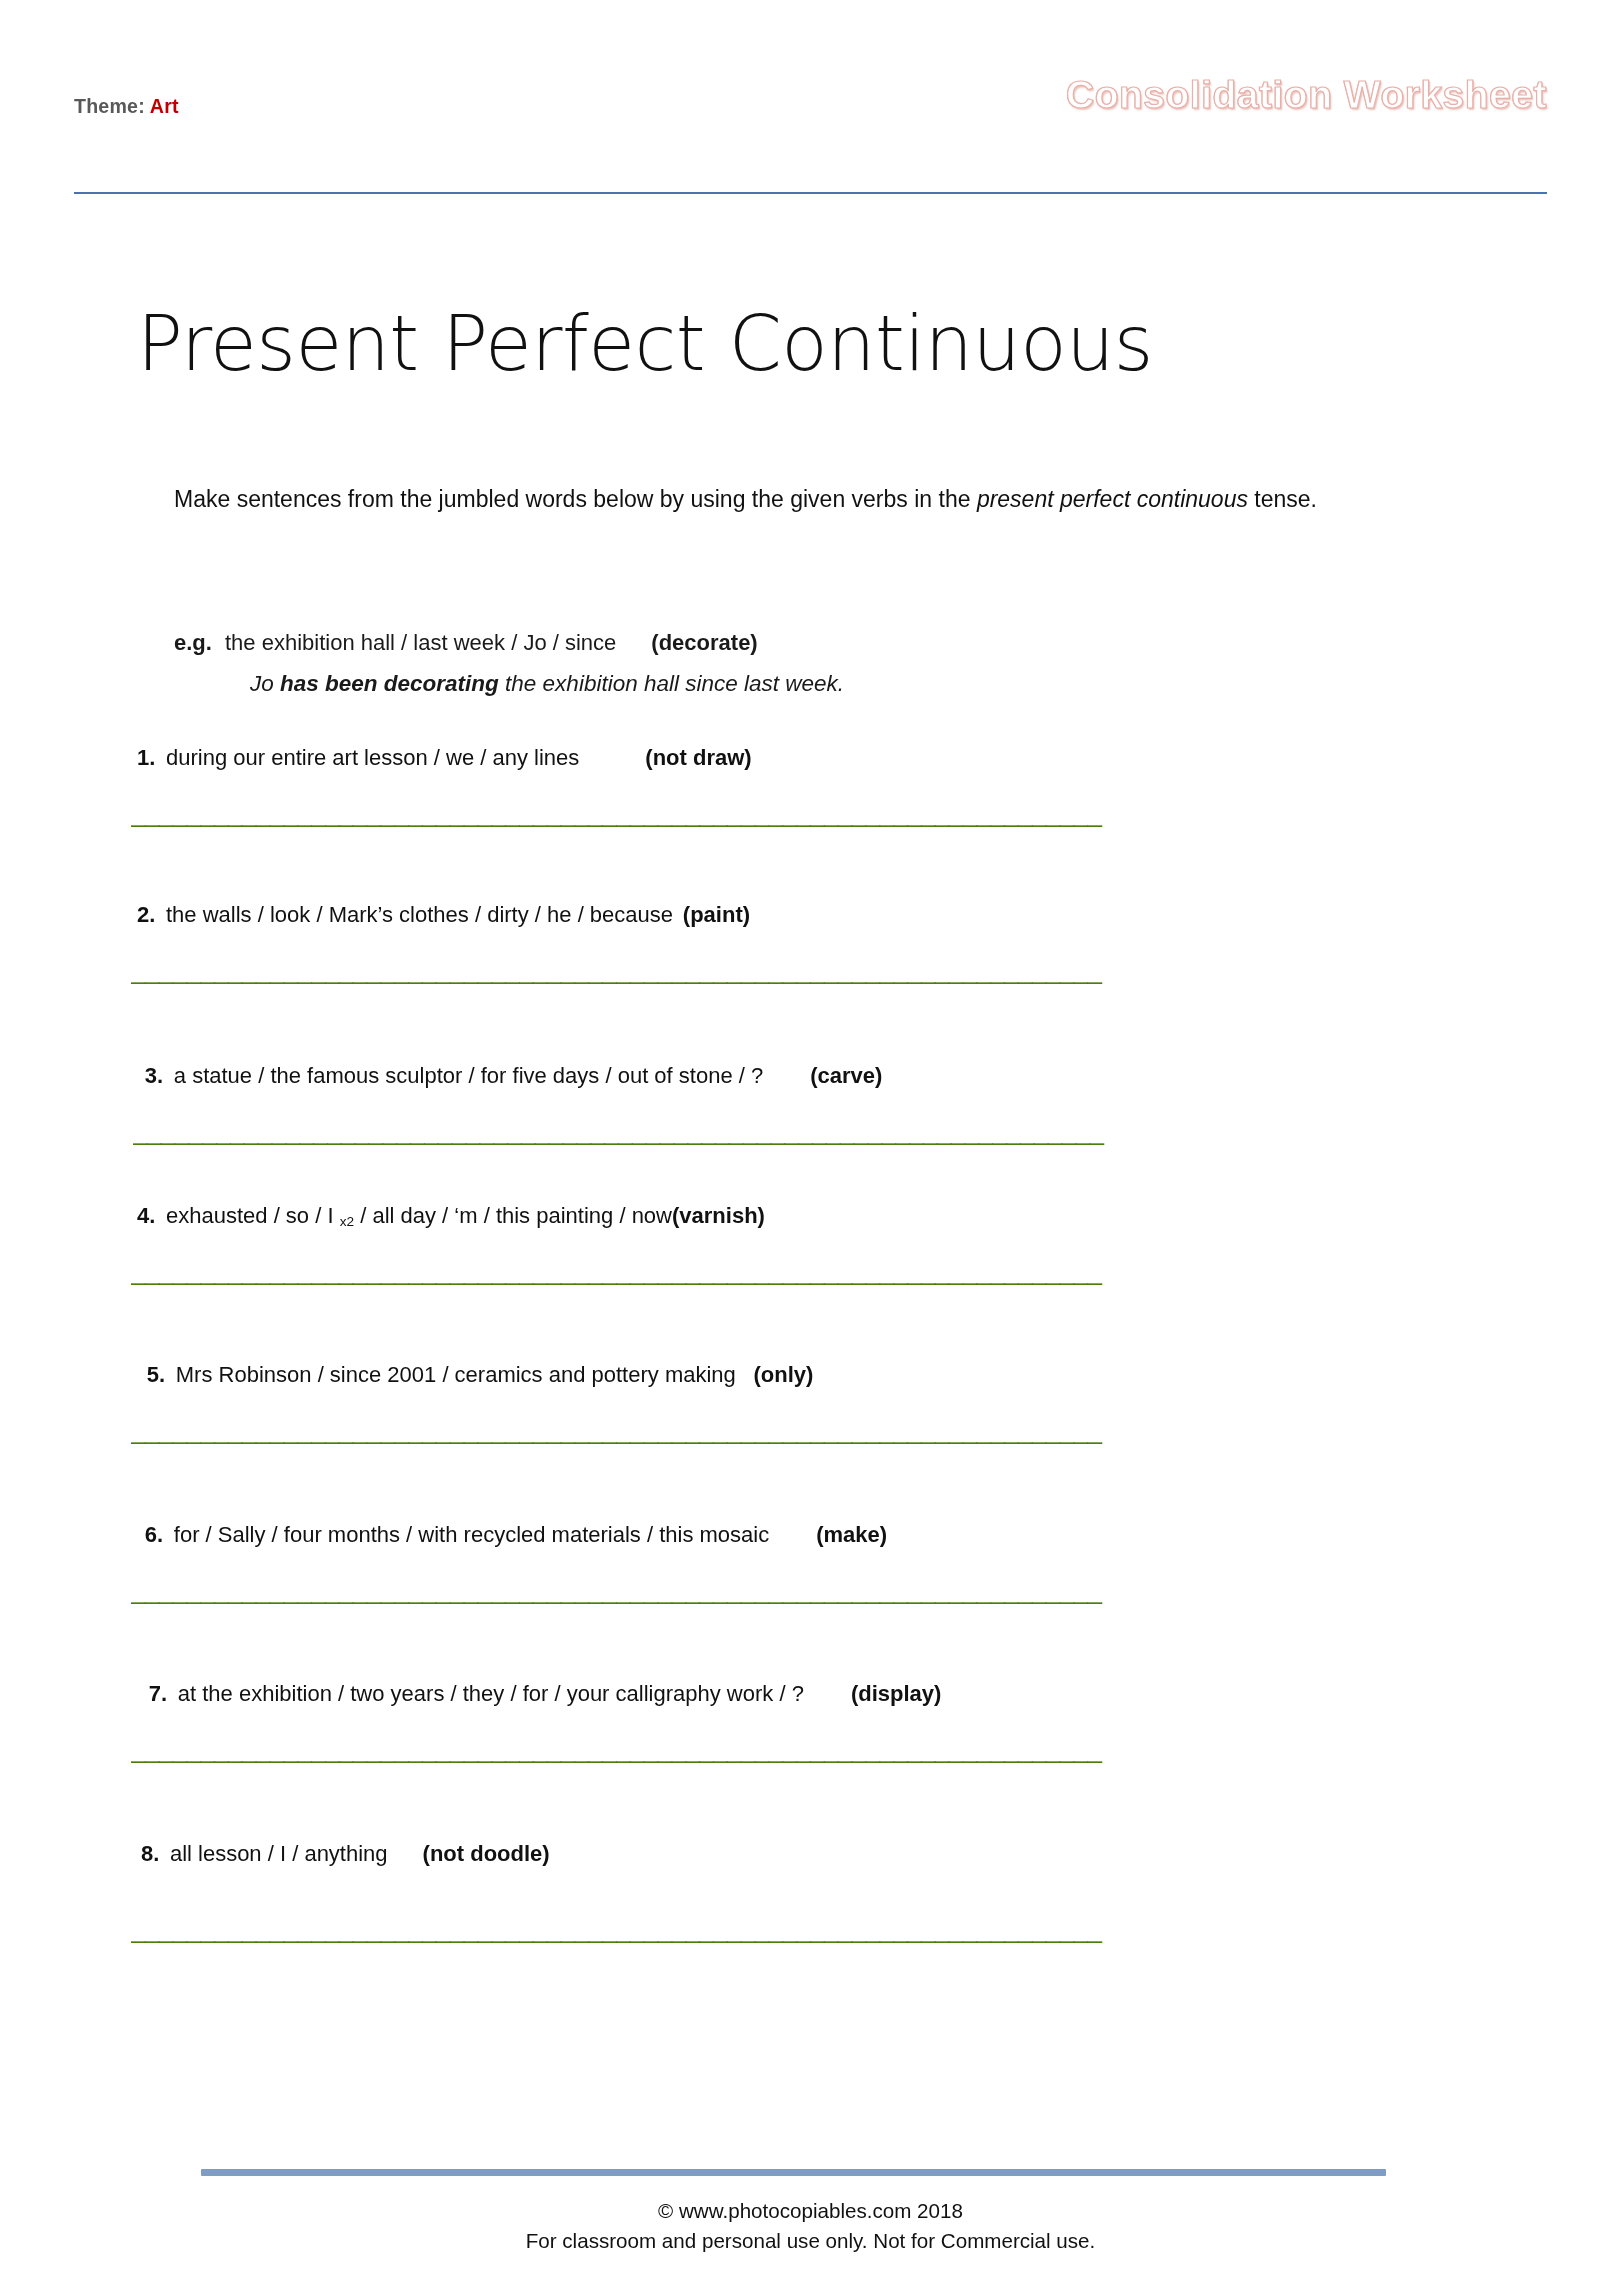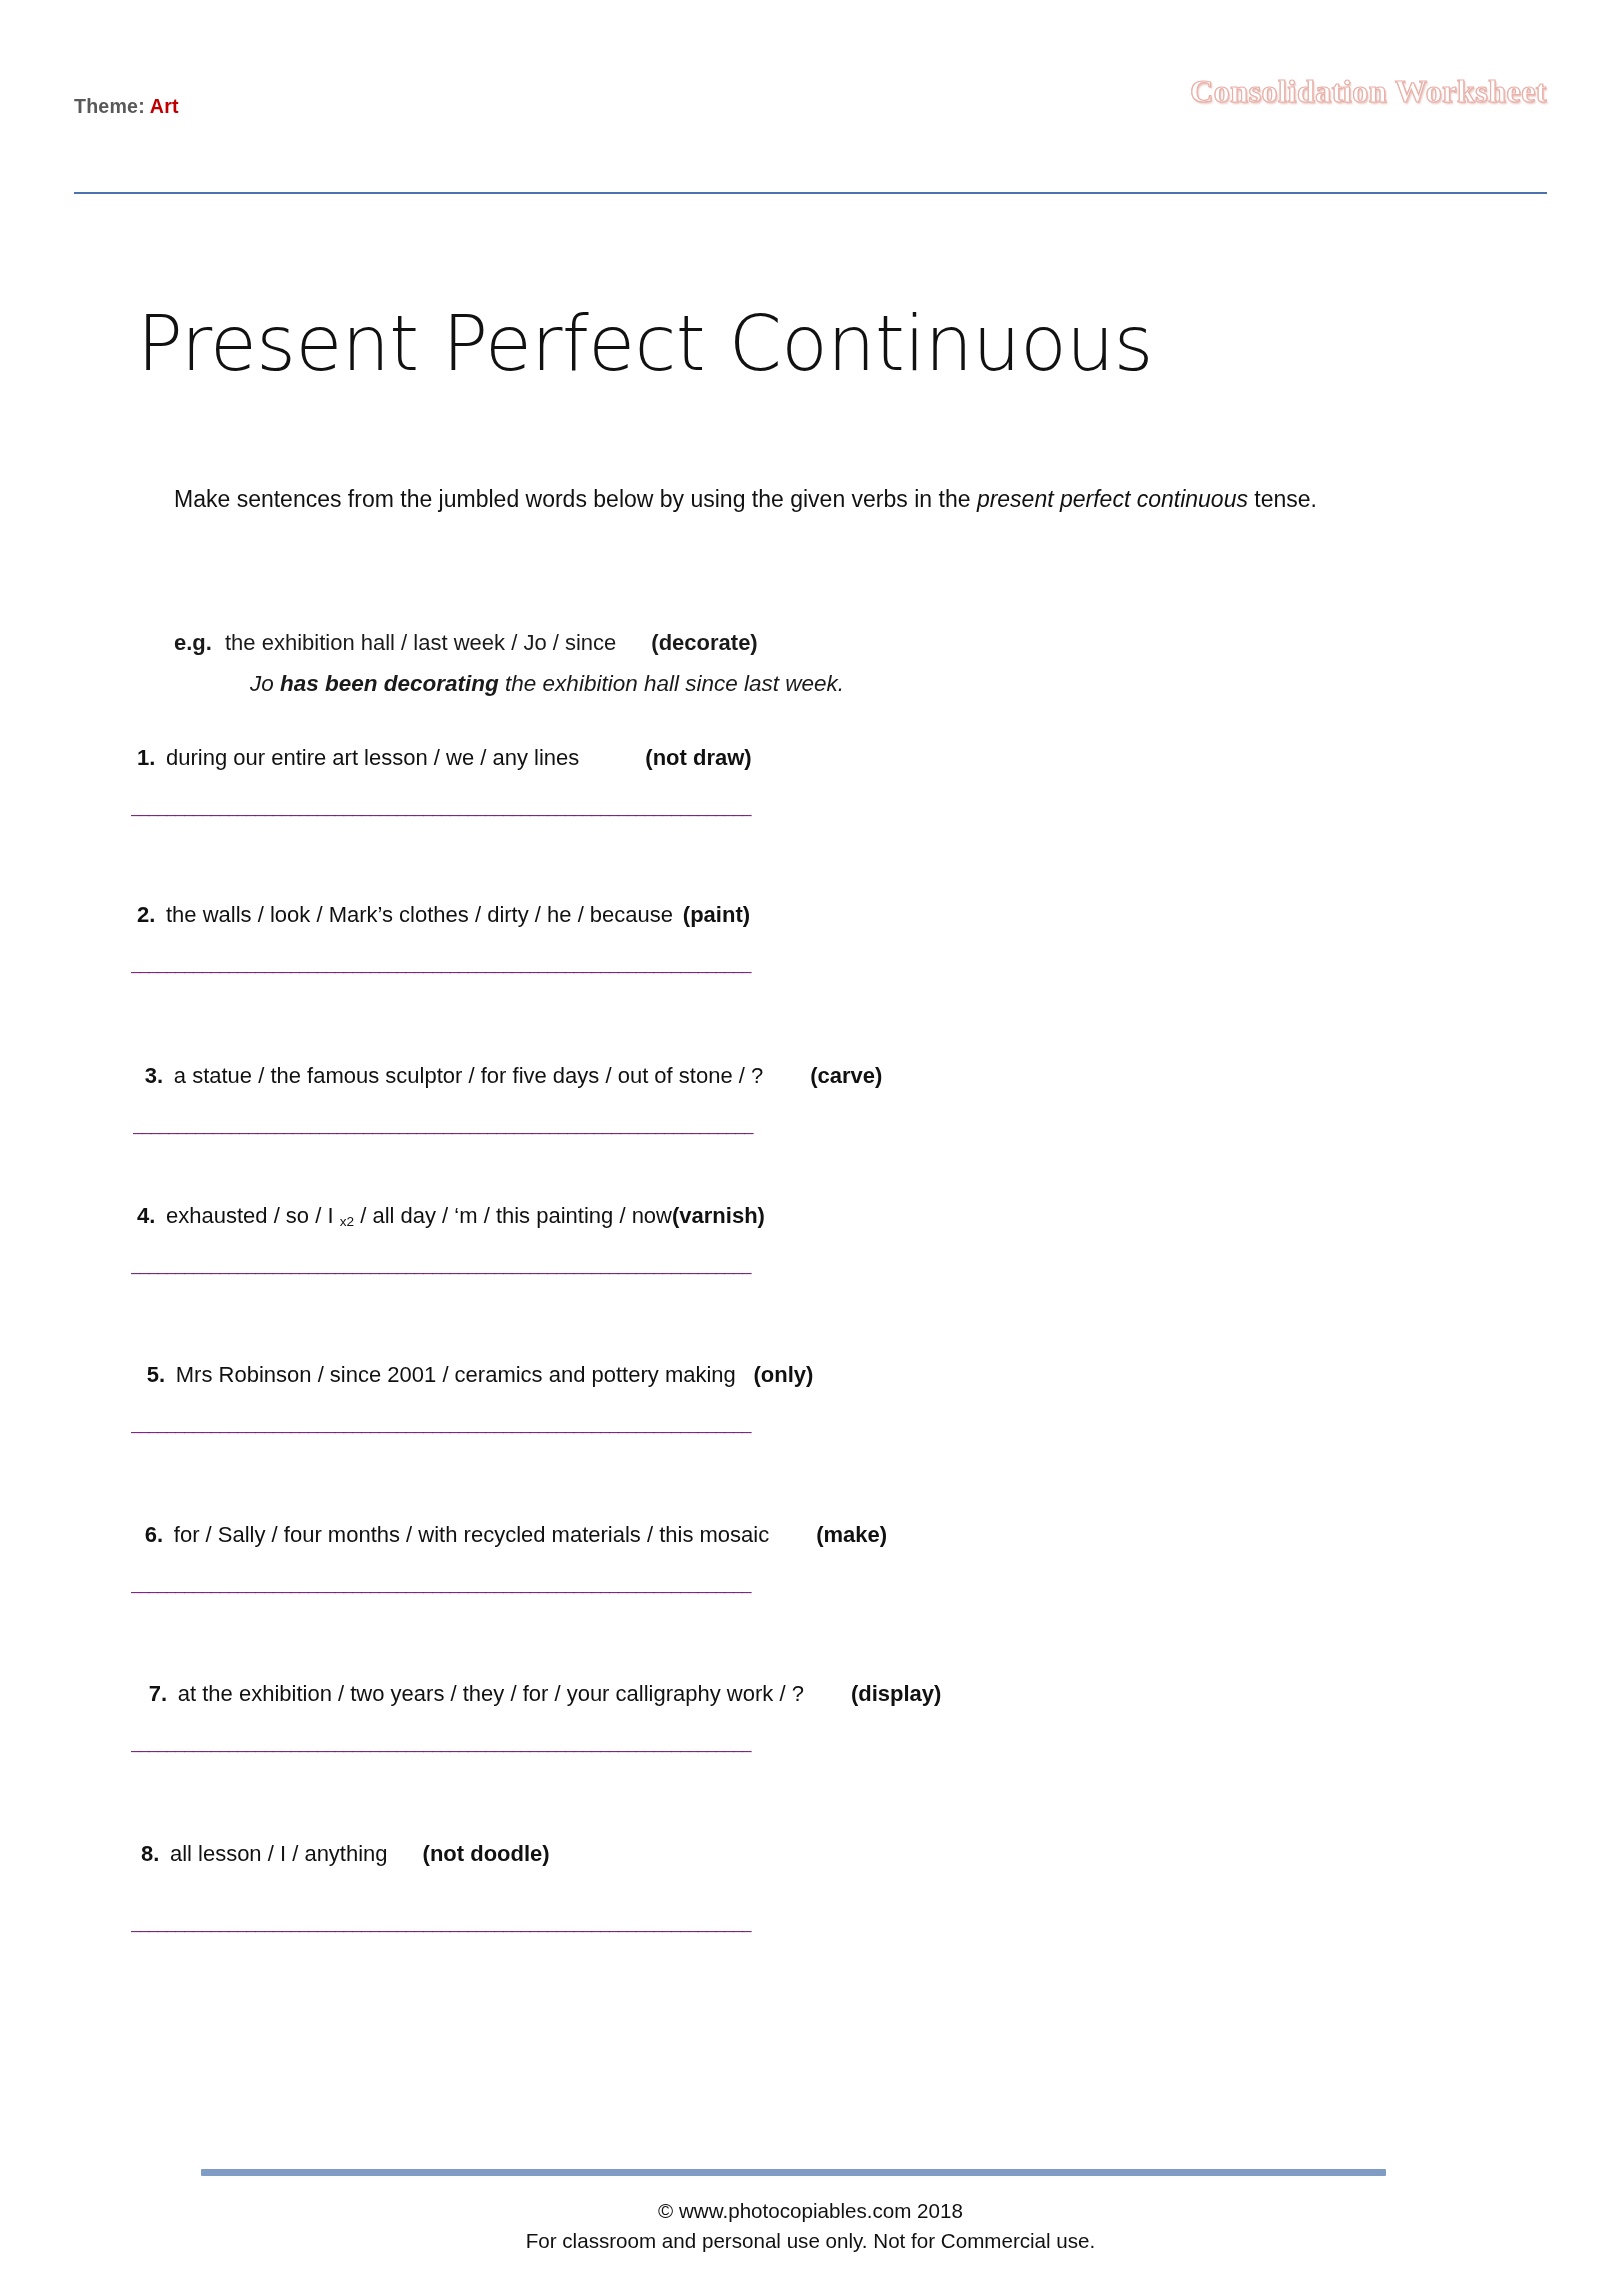--- a/index.html
+++ b/index.html
@@ -43,30 +43,30 @@
     letter-spacing: 0.2px;
   }
   .theme .theme-value {
     color: #c00000;
     font-weight: bold;
   }
   .worksheet-title {
     position: absolute;
     right: 0;
     top: 0;
-    font-size: 32px;
+    font-size: 39px;
     font-weight: bold;
     letter-spacing: 0.5px;
     color: #ffffff;
     -webkit-text-stroke: 1.2px #e8b0a8;
     text-shadow:
       1px 1px 0 #f0c6c0,
       -0.5px -0.5px 0 #e9b3ab,
       1.5px 1.5px 2px rgba(200,130,120,0.45);
-    font-family: Liberation Serif, serif;
+    font-family: Liberation Sans, sans-serif;
   }
   .header-rule {
     position: absolute;
     left: 74px;
     right: 74px;
     top: 192px;
     height: 0;
     border-top: 2px solid #4a73ad;
   }
 
@@ -148,23 +148,23 @@
     font-weight: bold;
   }
   .q-words sub {
     font-size: 0.62em;
     vertical-align: baseline;
     position: relative;
     bottom: -0.25em;
   }
   .answer-line {
     margin-top: 27.4px;
-    font-size: 17px;
+    font-size: 26px;
     letter-spacing: -0.6px;
-    color: #701a75;
+    color: #4d7c0f;
     overflow: hidden;
     white-space: nowrap;
   }
 
   
   .footer-rule {
     position: absolute;
     left: 201px;
     right: 235px;
     top: 2169px;

